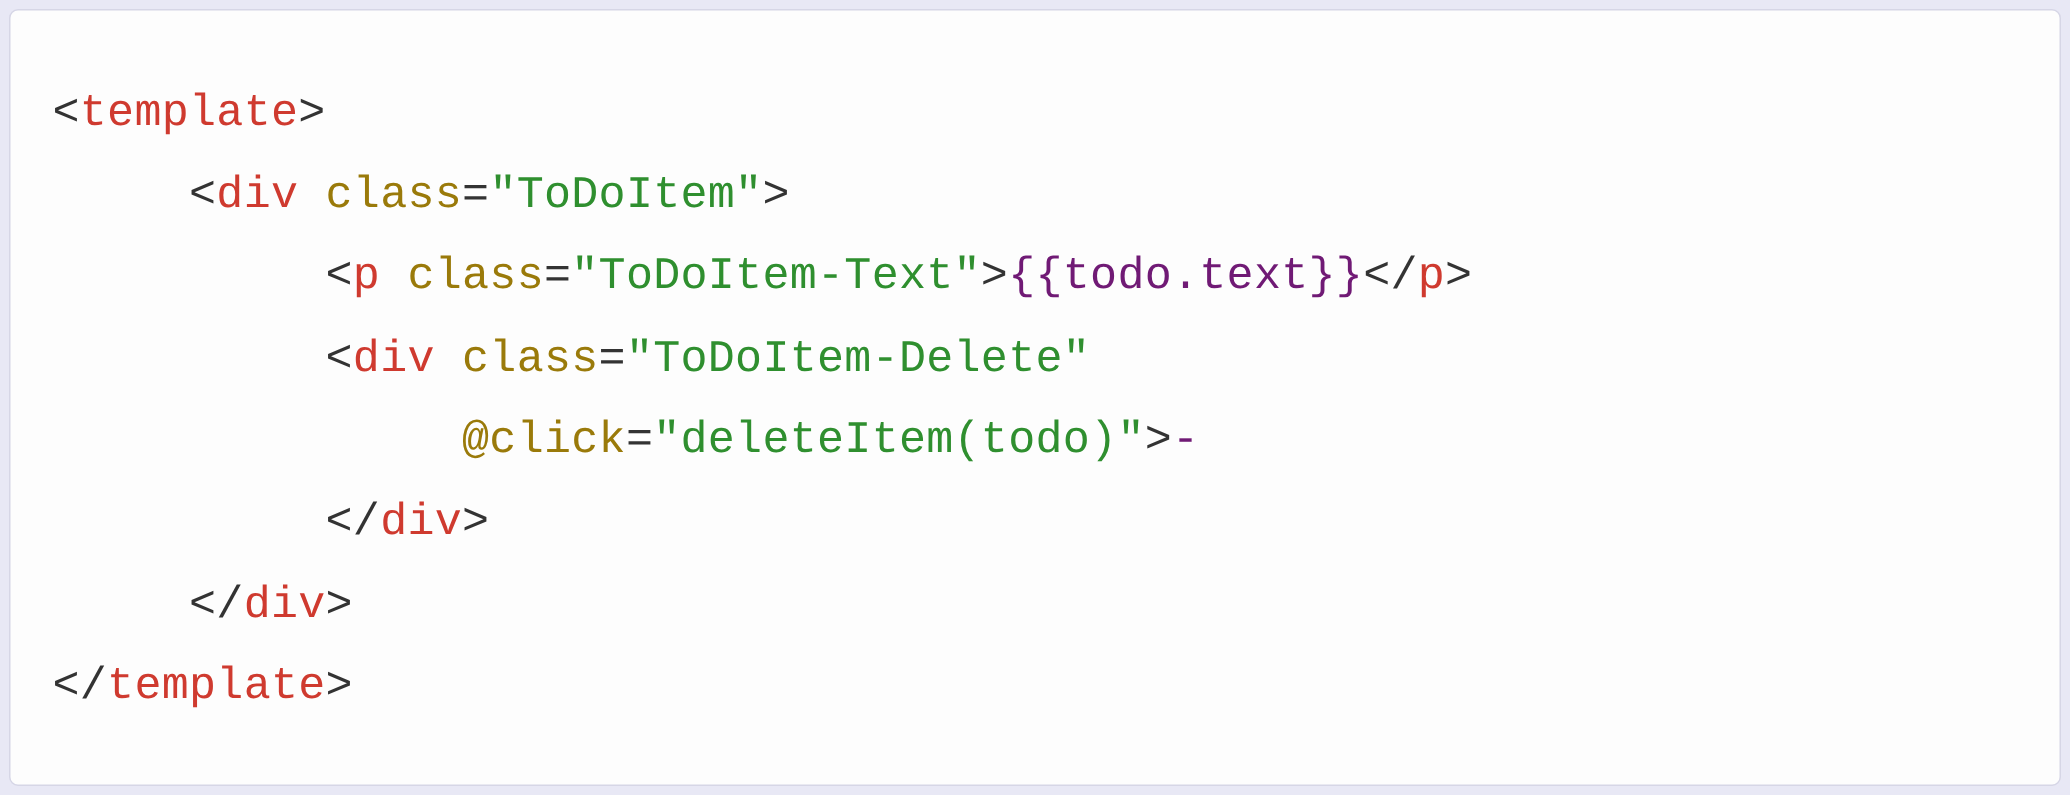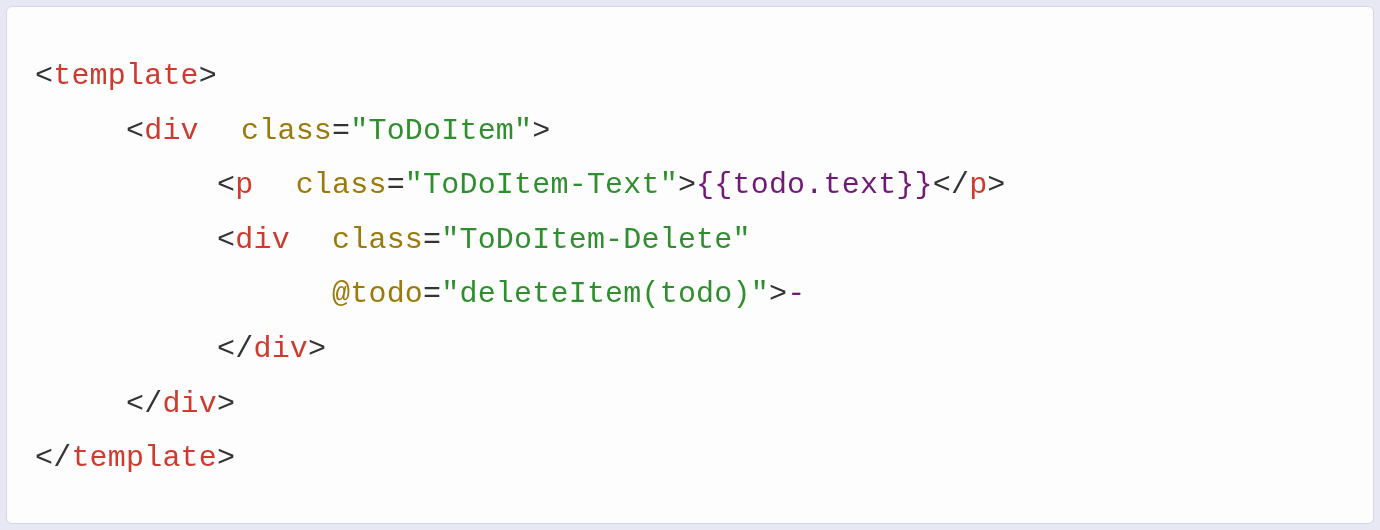--- a/index.html
+++ b/index.html
@@ -28,29 +28,29 @@
     margin: 0;
     font-family: inherit;
     font-size: 30px;
     line-height: 1.82;
     white-space: pre;
     color: #333;
     letter-spacing: 0.2px;
   }
   .punct   { color: #333333; }
   .tag     { color: #cf3a2f; text-align: center; }   
-  .attr    { color: #9a7a0a; margin-left: 24px; }   
+  .attr    { color: #9a7a0a; }   
   .string  { color: #2f8f2f; }   
   .text    { color: #701a75; }   
 </style>
 </head>
 <body>
 
 <div class="frame">
   <pre class="code" id="code"><span><span class="punct">&lt;</span><span class="tag">template</span><span class="punct">&gt;</span></span>
 <span>     <span class="punct">&lt;</span><span class="tag">div</span><span class="punct"> </span><span class="attr">class</span><span class="punct">=</span><span class="string">"ToDoItem"</span><span class="punct">&gt;</span></span>
 <span>          <span class="punct">&lt;</span><span class="tag">p</span><span class="punct"> </span><span class="attr">class</span><span class="punct">=</span><span class="string">"ToDoItem-Text"</span><span class="punct">&gt;</span><span class="text">{{todo.text}}</span><span class="punct">&lt;/</span><span class="tag">p</span><span class="punct">&gt;</span></span>
 <span>          <span class="punct">&lt;</span><span class="tag">div</span><span class="punct"> </span><span class="attr">class</span><span class="punct">=</span><span class="string">"ToDoItem-Delete"</span></span>
-<span>               <span class="attr">@todo</span><span class="punct">=</span><span class="string">"deleteItem(todo)"</span><span class="punct">&gt;</span><span class="text">-</span></span>
+<span>               <span class="attr">@click</span><span class="punct">=</span><span class="string">"deleteItem(todo)"</span><span class="punct">&gt;</span><span class="text">-</span></span>
 <span>          <span class="punct">&lt;/</span><span class="tag">div</span><span class="punct">&gt;</span></span>
 <span>     <span class="punct">&lt;/</span><span class="tag">div</span><span class="punct">&gt;</span></span>
 <span><span class="punct">&lt;/</span><span class="tag">template</span><span class="punct">&gt;</span></span></pre>
 </div>
 
 </body></html>

